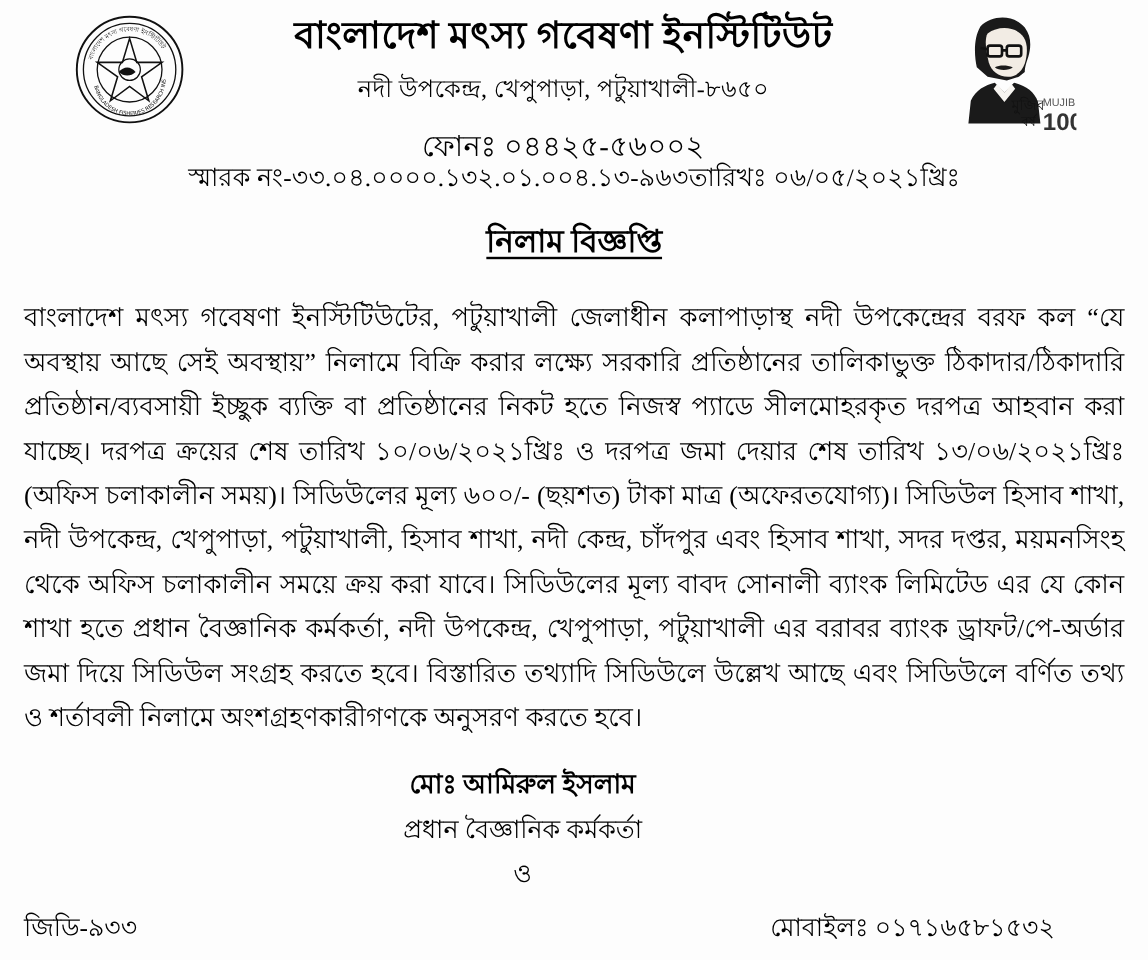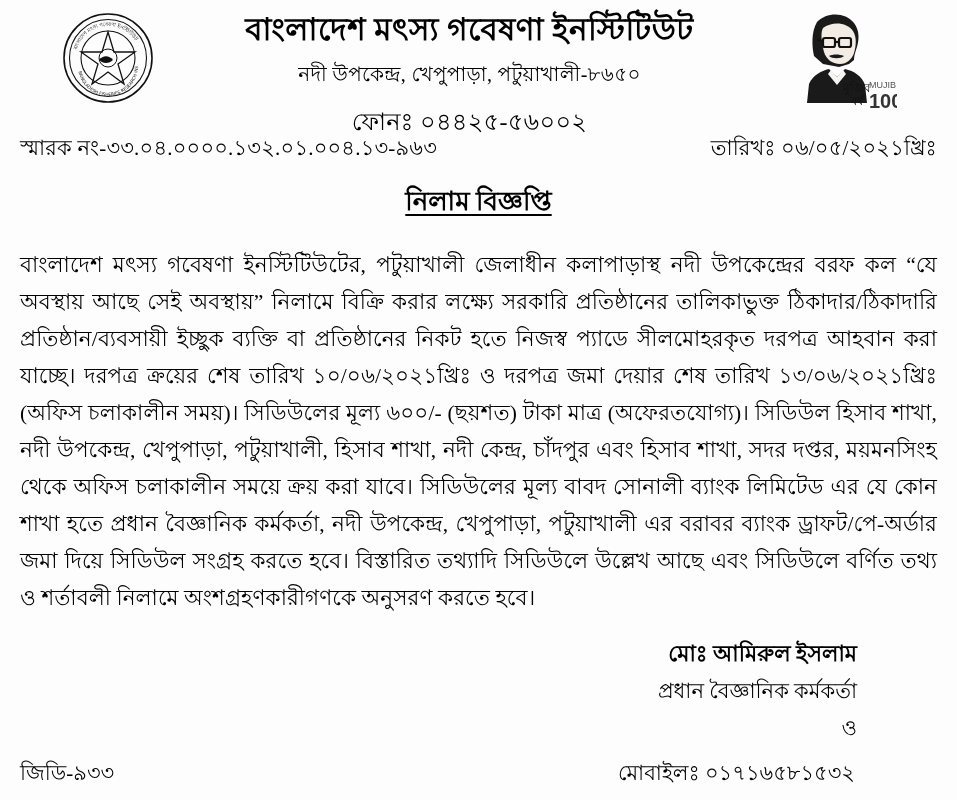--- a/index.html
+++ b/index.html
@@ -69,21 +69,21 @@
     height: 106px;
     flex: 0 0 112px;
     margin-right: 46px;
     position: relative;
   }
   .mujib svg { display: block; }
 
   
   .memo-row {
     display: flex;
-    justify-content: space-between;
+    justify-content: center;
     align-items: baseline;
     font-size: 21px;
     margin-top: 6px;
     padding: 0 6px;
   }
   .memo-left { letter-spacing: 0.2px; }
   .memo-right { letter-spacing: 0.2px; }
 
   
   .doc-title {
@@ -102,33 +102,33 @@
     line-height: 1.72;
     text-align: justify;
     text-align-last: left;
     padding: 0 6px;
     letter-spacing: 0.1px;
   }
 
   
   .sign-block {
     margin-top: 18px;
-    text-align: right;
+    text-align: center;
     font-size: 21px;
     line-height: 1.75;
     padding-right: 86px;
     font-family: Liberation Serif, serif;
   }
   .sign-name { font-weight: bold; font-size: 22px; }
 
   
   .footer {
     position: absolute;
     left: 20px;
-    right: 36px;
+    right: 12px;
     bottom: 8px;
     display: flex;
     justify-content: space-between;
     align-items: baseline;
     font-size: 21px;
   }
   .footer-right { padding-right: 66px; text-align: right; }
 </style>
 </head>
 <body>

